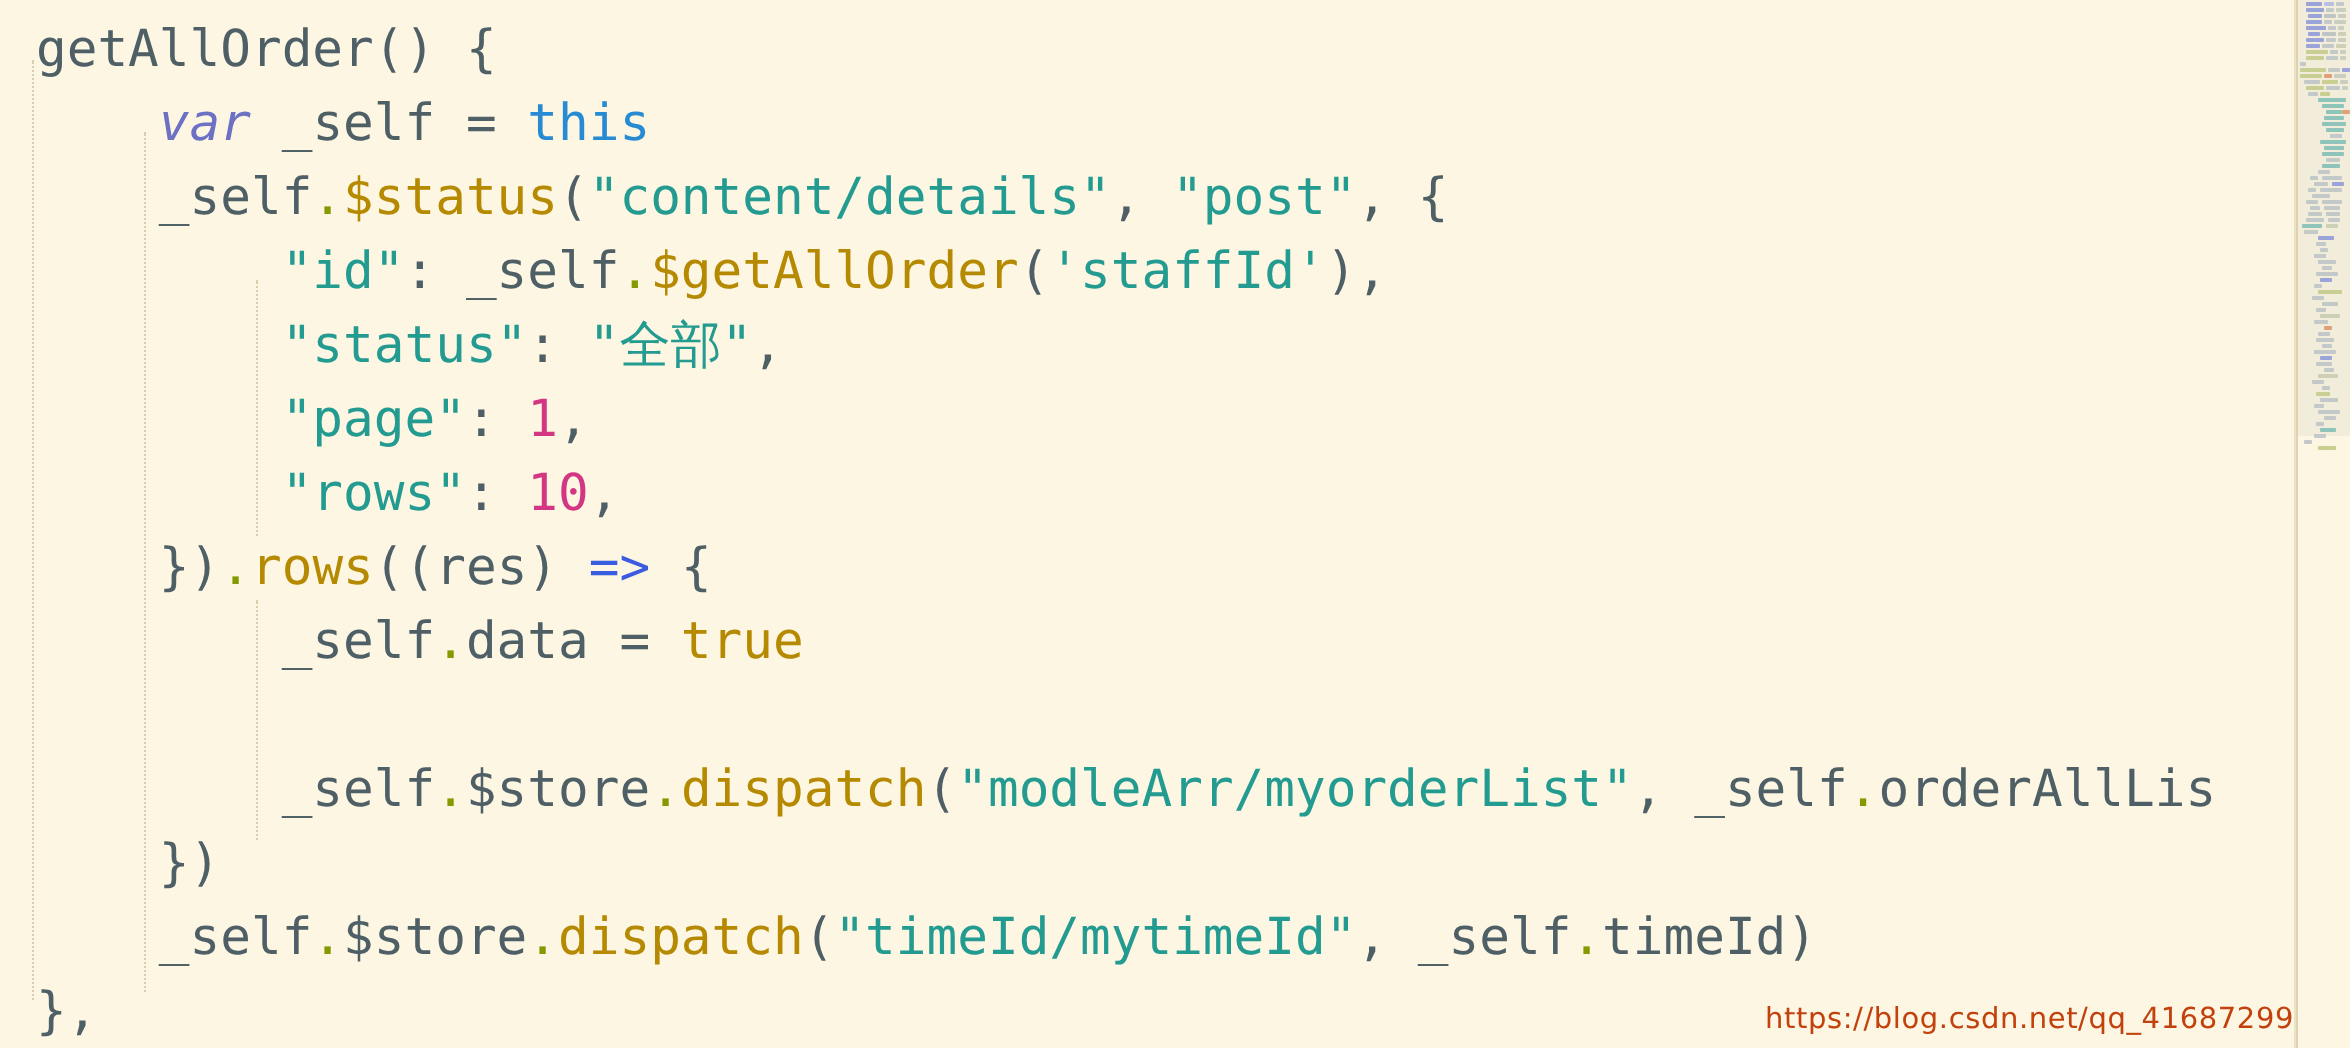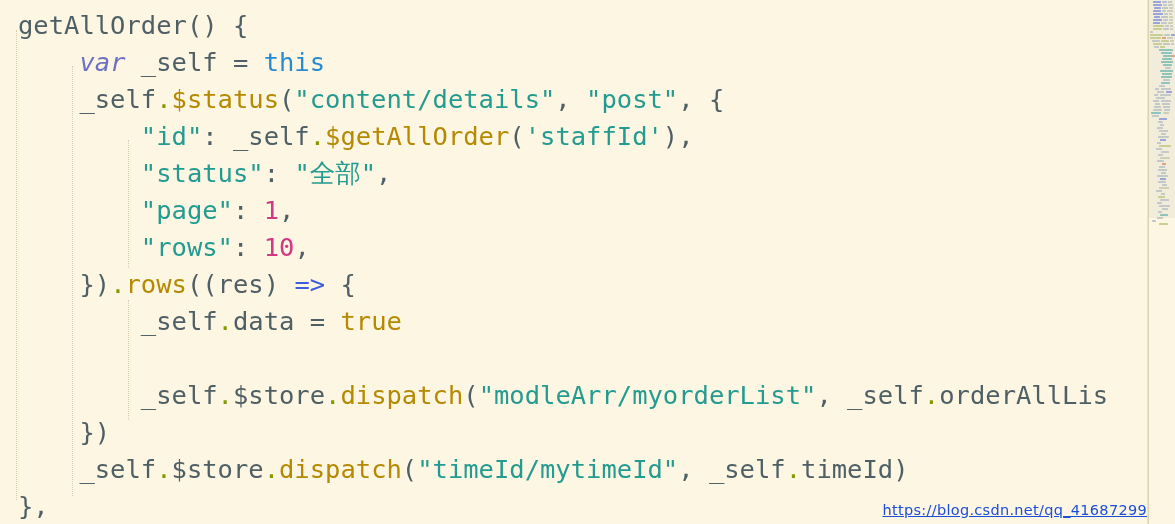--- a/index.html
+++ b/index.html
@@ -89,24 +89,23 @@
     letter-spacing: .2px;
   }
 
   
   #watermark {
     position: absolute;
     right: 28px;
     bottom: 6px;
     font-family: "DejaVu Sans", "Liberation Sans", sans-serif;
     font-size: 14.5px;
-    color: #1d4ed8;
+    color: #c2410c;
     white-space: nowrap;
     letter-spacing: .3px;
-    text-decoration: underline;
   }
 
   
   #minimap {
     position: absolute;
     right: 0; top: 0;
     width: 27px;
     height: 524px;
     background: #fdf6e3;
     border-left: 1px solid #ded3b0;

